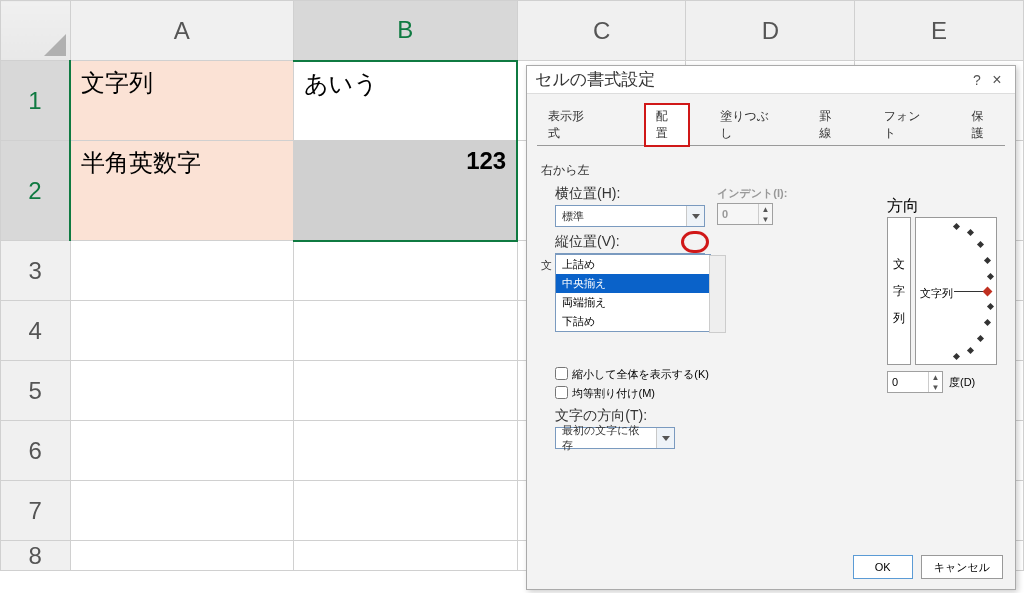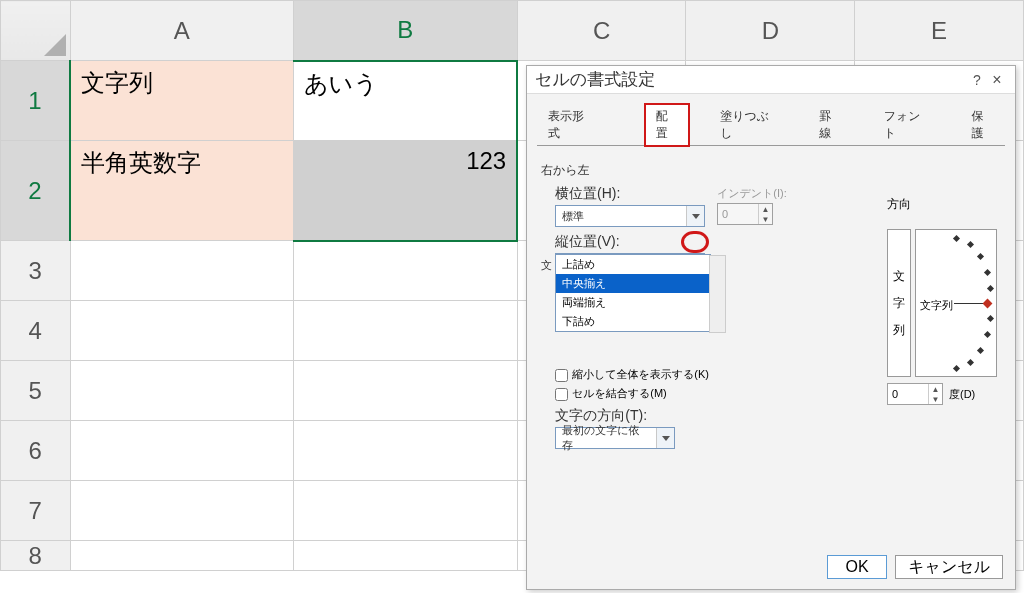--- a/index.html
+++ b/index.html
@@ -14,21 +14,21 @@
 .col-h { height: 60px; background: #f0f0f0; text-align: center; font-size: 24px; color: #555; font-weight: normal; }
 .col-h.sel { background: #d8d8d8; color: #0f7a41; border-bottom: 2px solid #0f7a41; }
 .row-h { width: 70px; background: #f0f0f0; text-align: center; font-size: 24px; color: #555; font-weight: normal; }
 .row-h.sel { background: #d8d8d8; color: #0f7a41; border-right: 2px solid #0f7a41; }
 .cell { width: 225px; height: 80px; font-size: 24px; padding: 6px 10px; vertical-align: top; }
 .cell.narrow { width: 170px; }
 .cell.short { height: 60px; }
 .salmon { background: #fbe2d5; }
 .selbox { background: #d0d0d0 !important; text-align: right; vertical-align: top; }
 .cell.b1 { background: #fff; border-top: 2px solid #0f7a41; border-right: 2px solid #0f7a41; border-left: 1px solid #888; }
-.cell.b2 { border-right: 2px solid #0f7a41; border-bottom: 2px solid #0f7a41; border-left: 1px solid #888; }
+.cell.b2 { border-right: 2px solid #0f7a41; border-bottom: 2px solid #0f7a41; border-left: 1px solid #888; font-weight: bold; }
 
 
 .dialog { position: absolute; top: 65px; left: 526px; width: 490px; height: 525px; background: #f3f3f3; border: 1px solid #aaa; box-shadow: 2px 2px 6px rgba(0,0,0,0.2); font-size: 12px; }
 .dlg-title { display: flex; align-items: center; height: 28px; padding: 0 8px; background: #fff; border-bottom: 1px solid #ddd; }
 .dlg-title .t { flex: 1; font-size: 17px; color: #333; }
 .dlg-title .help, .dlg-title .close { width: 20px; text-align: center; color: #555; cursor: pointer; font-size: 14px; }
 .dlg-title .close { font-size: 16px; }
 
 .tabs { display: flex; gap: 20px; padding: 10px 10px 0 10px; }
 .tab { padding: 3px 10px; font-size: 12px; color: #333; border: 1px solid transparent; cursor: pointer; }
@@ -44,44 +44,44 @@
 .combo .val { flex: 1; padding: 0 6px; font-size: 11px; color: #333; }
 .combo .arrow { width: 18px; height: 100%; display: flex; align-items: center; justify-content: center; border-left: 1px solid #c8c8c8; background: #eef3f8; }
 .combo .arrow::after { content: ""; width: 0; height: 0; border-left: 4px solid transparent; border-right: 4px solid transparent; border-top: 5px solid #555; }
 .red-oval { position: absolute; width: 28px; height: 22px; border: 3px solid #d01818; border-radius: 50% / 55%; pointer-events: none; left: 154px; top: 85px; }
 
 .spin { display: flex; align-items: center; width: 56px; height: 22px; background: #fff; border: 1px solid #a0a0a0; }
 .spin.disabled { background: #f6f6f6; color: #999; }
 .spin .sv { flex: 1; padding: 0 4px; font-size: 11px; }
 .spin .btns { width: 14px; display: flex; flex-direction: column; }
 .spin .btns span { height: 10px; display: flex; align-items: center; justify-content: center; font-size: 8px; color: #555; border-left: 1px solid #ccc; }
-.indent-wrap { margin-top: -21px; }
+.indent-wrap { margin-top: -21px; font-weight: bold; }
 .indent-lbl { font-size: 11px; color: #999; margin-bottom: 2px; }
 
 .dropdown-list { position: absolute; left: 28px; top: 108px; width: 156px; background: #fff; border: 1px solid #7a9abf; z-index: 10; }
 .dropdown-list .item { padding: 2px 6px; font-size: 11px; cursor: pointer; }
 .dropdown-list .item.hi { background: #0a62c9; color: #fff; }
 .dropdown-list::after { content: ""; position: absolute; right: -16px; top: 0; width: 15px; height: 100%; background: #eee; border: 1px solid #ccc; }
 
-.chk { display: flex; align-items: flex-end; gap: 4px; margin: 4px 0 0 14px; font-size: 11px; }
+.chk { display: flex; align-items: flex-start; gap: 4px; margin: 4px 0 0 14px; font-size: 11px; }
 .chk input { width: 13px; height: 13px; }
 
 .orient { position: absolute; right: 18px; top: 50px; width: 110px; }
-.orient .lbl { font-size: 12px; margin-bottom: 16px; }
+.orient .lbl { font-size: 16px; margin-bottom: 0; }
 .orient .box1 { display: flex; gap: 4px; }
 .vert-text { width: 24px; height: 148px; border: 1px solid #999; background: #fff; display: flex; flex-direction: column; align-items: center; justify-content: center; gap: 10px; font-size: 12px; }
 .arc-box { flex: 1; height: 148px; border: 1px solid #999; background: #fff; position: relative; }
 .dot { position: absolute; width: 5px; height: 5px; background: #333; transform: rotate(45deg); }
 .reddot { position: absolute; width: 7px; height: 7px; background: #c03020; transform: rotate(45deg); }
 .arc-text { position: absolute; left: 4px; top: 68px; font-size: 11px; }
 .arc-line { position: absolute; left: 38px; top: 73px; width: 30px; height: 1px; background: #333; }
 .deg-row { display: flex; align-items: center; gap: 6px; margin-top: 6px; font-size: 11px; }
 
 .btnrow { position: absolute; right: 12px; bottom: 10px; display: flex; gap: 8px; }
-.btn { min-width: 60px; height: 24px; padding: 0 12px; background: #fff; border: 1px solid #999; font-size: 16px; cursor: pointer; }
+.btn { min-width: 60px; height: 24px; padding: 0 12px; background: #fff; border: 1px solid #999; font-size: 11px; cursor: pointer; }
 .btn.primary { border: 1px solid #5b9bd5; }
 
 .text-behind { position: absolute; left: 14px; top: 112px; font-size: 11px; color: #333; }
 </style>
 </head>
 <body>
 
 <div class="sheet">
 <table>
 <tbody>
@@ -217,21 +217,21 @@
     </div>
 
     <div style="height:88px"></div>
 
     <label class="chk">
         <input type="checkbox" style="">
         <span>縮小して全体を表示する(K)</span>
       </label>
     <label class="chk">
         <input type="checkbox" style="">
-        <span>セルを結合する(M)</span>
+        <span>均等割り付け(M)</span>
       </label>
 
     <div class="field-label">文字の方向(T):</div>
     <div class="row">
       <div class="combo" style="width:120px">
         <span class="val">最初の文字に依存</span>
         <span class="arrow"></span>
       </div>
     </div>
 

